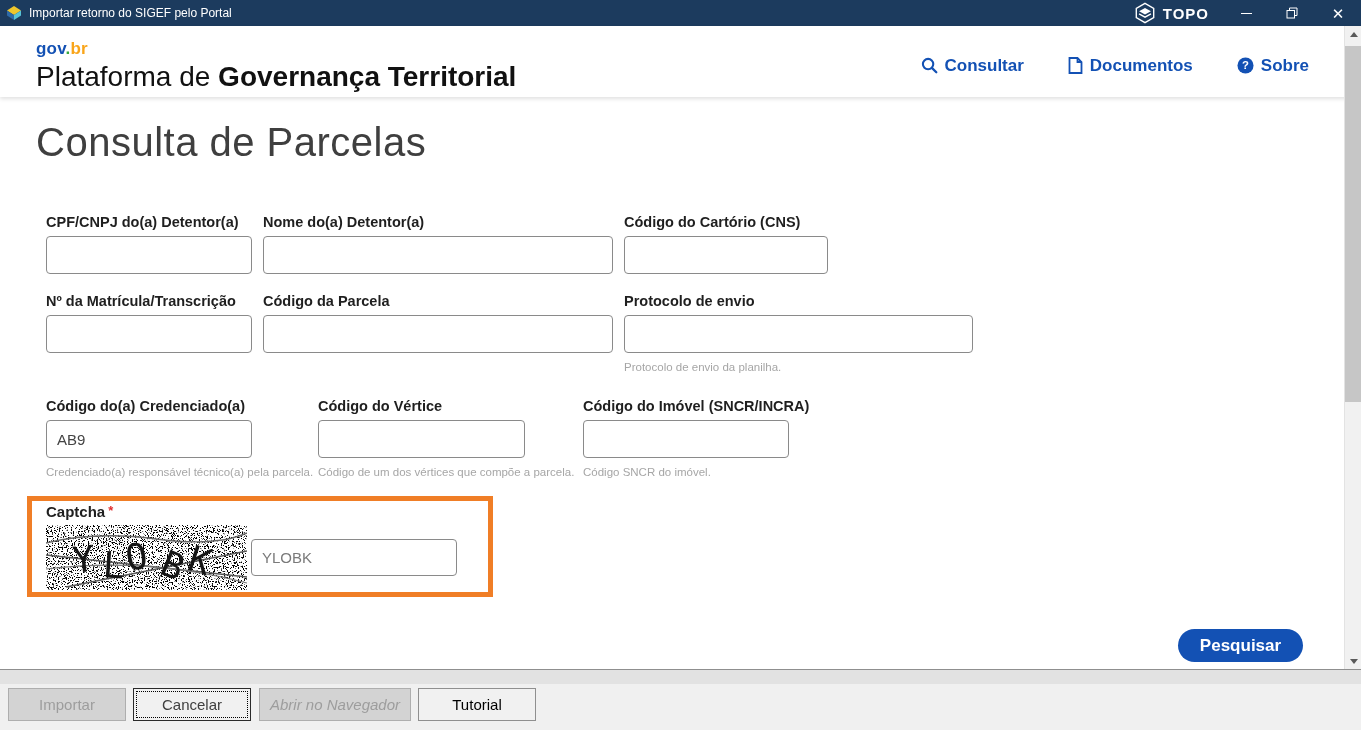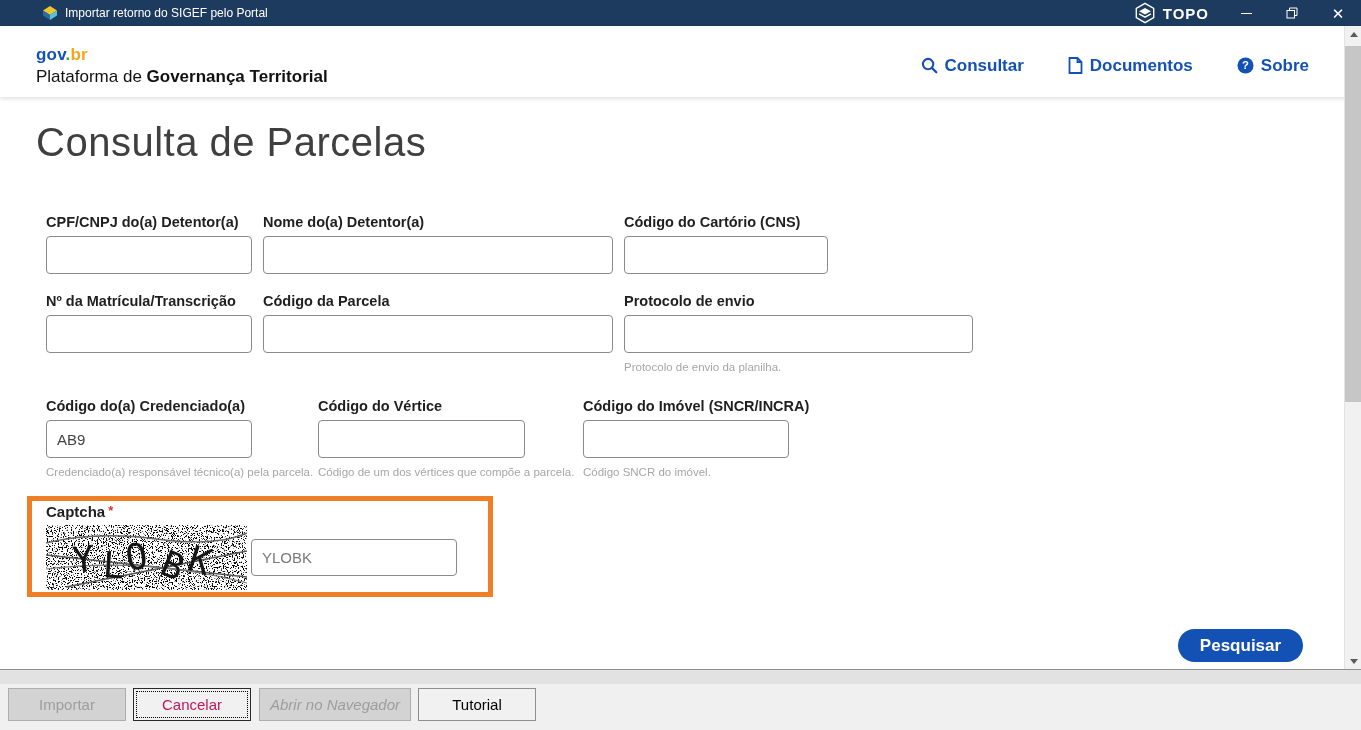--- a/index.html
+++ b/index.html
@@ -1,33 +1,33 @@
 <!DOCTYPE html>
 <html><head>
 <meta charset="utf-8">
 <style>
   * { margin:0; padding:0; box-sizing:border-box; }
   html,body { width:1361px; height:730px; font-family:"Liberation Sans",sans-serif; background:#fff; overflow:hidden; }
 
   
-  .titlebar { position:absolute; top:0; left:0; width:1361px; height:26px; background:#1c3b5e; display:flex; align-items:center; color:#fff;padding-left:36px; }
+  .titlebar { position:absolute; top:0; left:0; width:1361px; height:26px; background:#1c3b5e; display:flex; align-items:center; color:#fff; }
   .app-icon { margin-left:6px; display:flex; }
   .win-title { font-size:12px; margin-left:7px; color:#fff; }
   .titlebar-right { margin-left:auto; display:flex; align-items:center; height:100%; }
   .brand { display:flex; align-items:center; gap:7px; margin-right:14px; }
   .brand-text { font-size:15px; font-weight:bold; letter-spacing:1px; color:#fff; }
   .win-ctl { width:46px; height:26px; display:flex; align-items:center; justify-content:center; color:#fff; cursor:pointer; }
   .min-glyph { width:11px; height:1px; background:#fff; }
   .close-glyph { font-size:15px; line-height:1; font-weight:400; }
 
   
   .header { position:absolute; top:26px; left:0; width:1361px; height:71px; background:#fff; box-shadow:0 2px 4px rgba(0,0,0,.12); display:flex; align-items:center; padding:8px 52px 0 36px; z-index:2; }
   .logo-line { font-size:17px; font-weight:800; letter-spacing:.2px; }
   .logo-gov { color:#1351B4; } .logo-dot { color:#37A93C; } .logo-br { color:#F9A51A; }
-  .site-title { font-size:17px; color:#111; margin-top:2px; }
+  .site-title { font-size:28px; color:#111; margin-top:2px; }
   .site-title b { font-weight:700; }
   .nav { margin-left:auto; display:flex; align-items:center; gap:44px; }
   .nav-item { display:flex; align-items:center; gap:7px; color:#1351B4; font-size:17px; font-weight:600; cursor:pointer; }
   .nav-pill { background:#f4f4f4; border-radius:24px; padding:9px 22px; }
 
   
   .page-title { position:absolute; left:36px; top:120px; font-size:40px; font-weight:300; color:#3f3f3f; letter-spacing:.5px; }
   .f-label { position:absolute; font-size:14.5px; font-weight:600; color:#1f1f1f; }
   .f-input { position:absolute; height:38px; border:1px solid #8a8a8a; border-radius:4px; background:#fff; font-size:15px; padding:8px 10px; color:#444; font-family:"Liberation Sans",sans-serif; }
   .f-help { position:absolute; font-size:11.5px; color:#a6a6a6; }
@@ -47,21 +47,21 @@
   .tri-up { width:0; height:0; border-left:4px solid transparent; border-right:4px solid transparent; border-bottom:5px solid #5a5a5a; }
   .tri-down { width:0; height:0; border-left:4px solid transparent; border-right:4px solid transparent; border-top:5px solid #5a5a5a; }
   .sb-thumb { position:absolute; left:0; top:20px; width:17px; height:356px; background:#c6c6c6; }
 
   
   .bottom-strip { position:absolute; left:0; top:669px; width:1361px; height:15px; background:#e2e2e2; border-top:1px solid #8f8f8f; }
   .footer-panel { position:absolute; left:0; top:684px; width:1361px; height:55px; background:#f0f0f0; }
   .win-btn { position:absolute; top:4px; height:33px; font-size:15px; font-family:"Liberation Sans",sans-serif; cursor:default; }
   .win-btn.disabled { background:#d3d3d3; color:#9d9d9d; border:1px solid #aeaeae; }
   .win-btn.normal { background:#f1f1f1; color:#000; border:1px solid #8f8f8f; }
-  .win-btn.focused { background:#f1f1f1; color:#be185d; border:1px solid #2a2a2a; outline:1px dotted #000; outline-offset:-4px; }
+  .win-btn.focused { background:#f1f1f1; color:#404040; border:1px solid #2a2a2a; outline:1px dotted #000; outline-offset:-4px; }
   .b-importar { left:8px; width:118px; }
   .b-cancelar { left:133px; width:118px; }
   .b-abrir { left:259px; width:152px;font-style:italic; }
   .b-tutorial { left:418px; width:118px; }
 </style>
 </head>
 <body>
 
 <div class="titlebar">
   <span class="app-icon">

